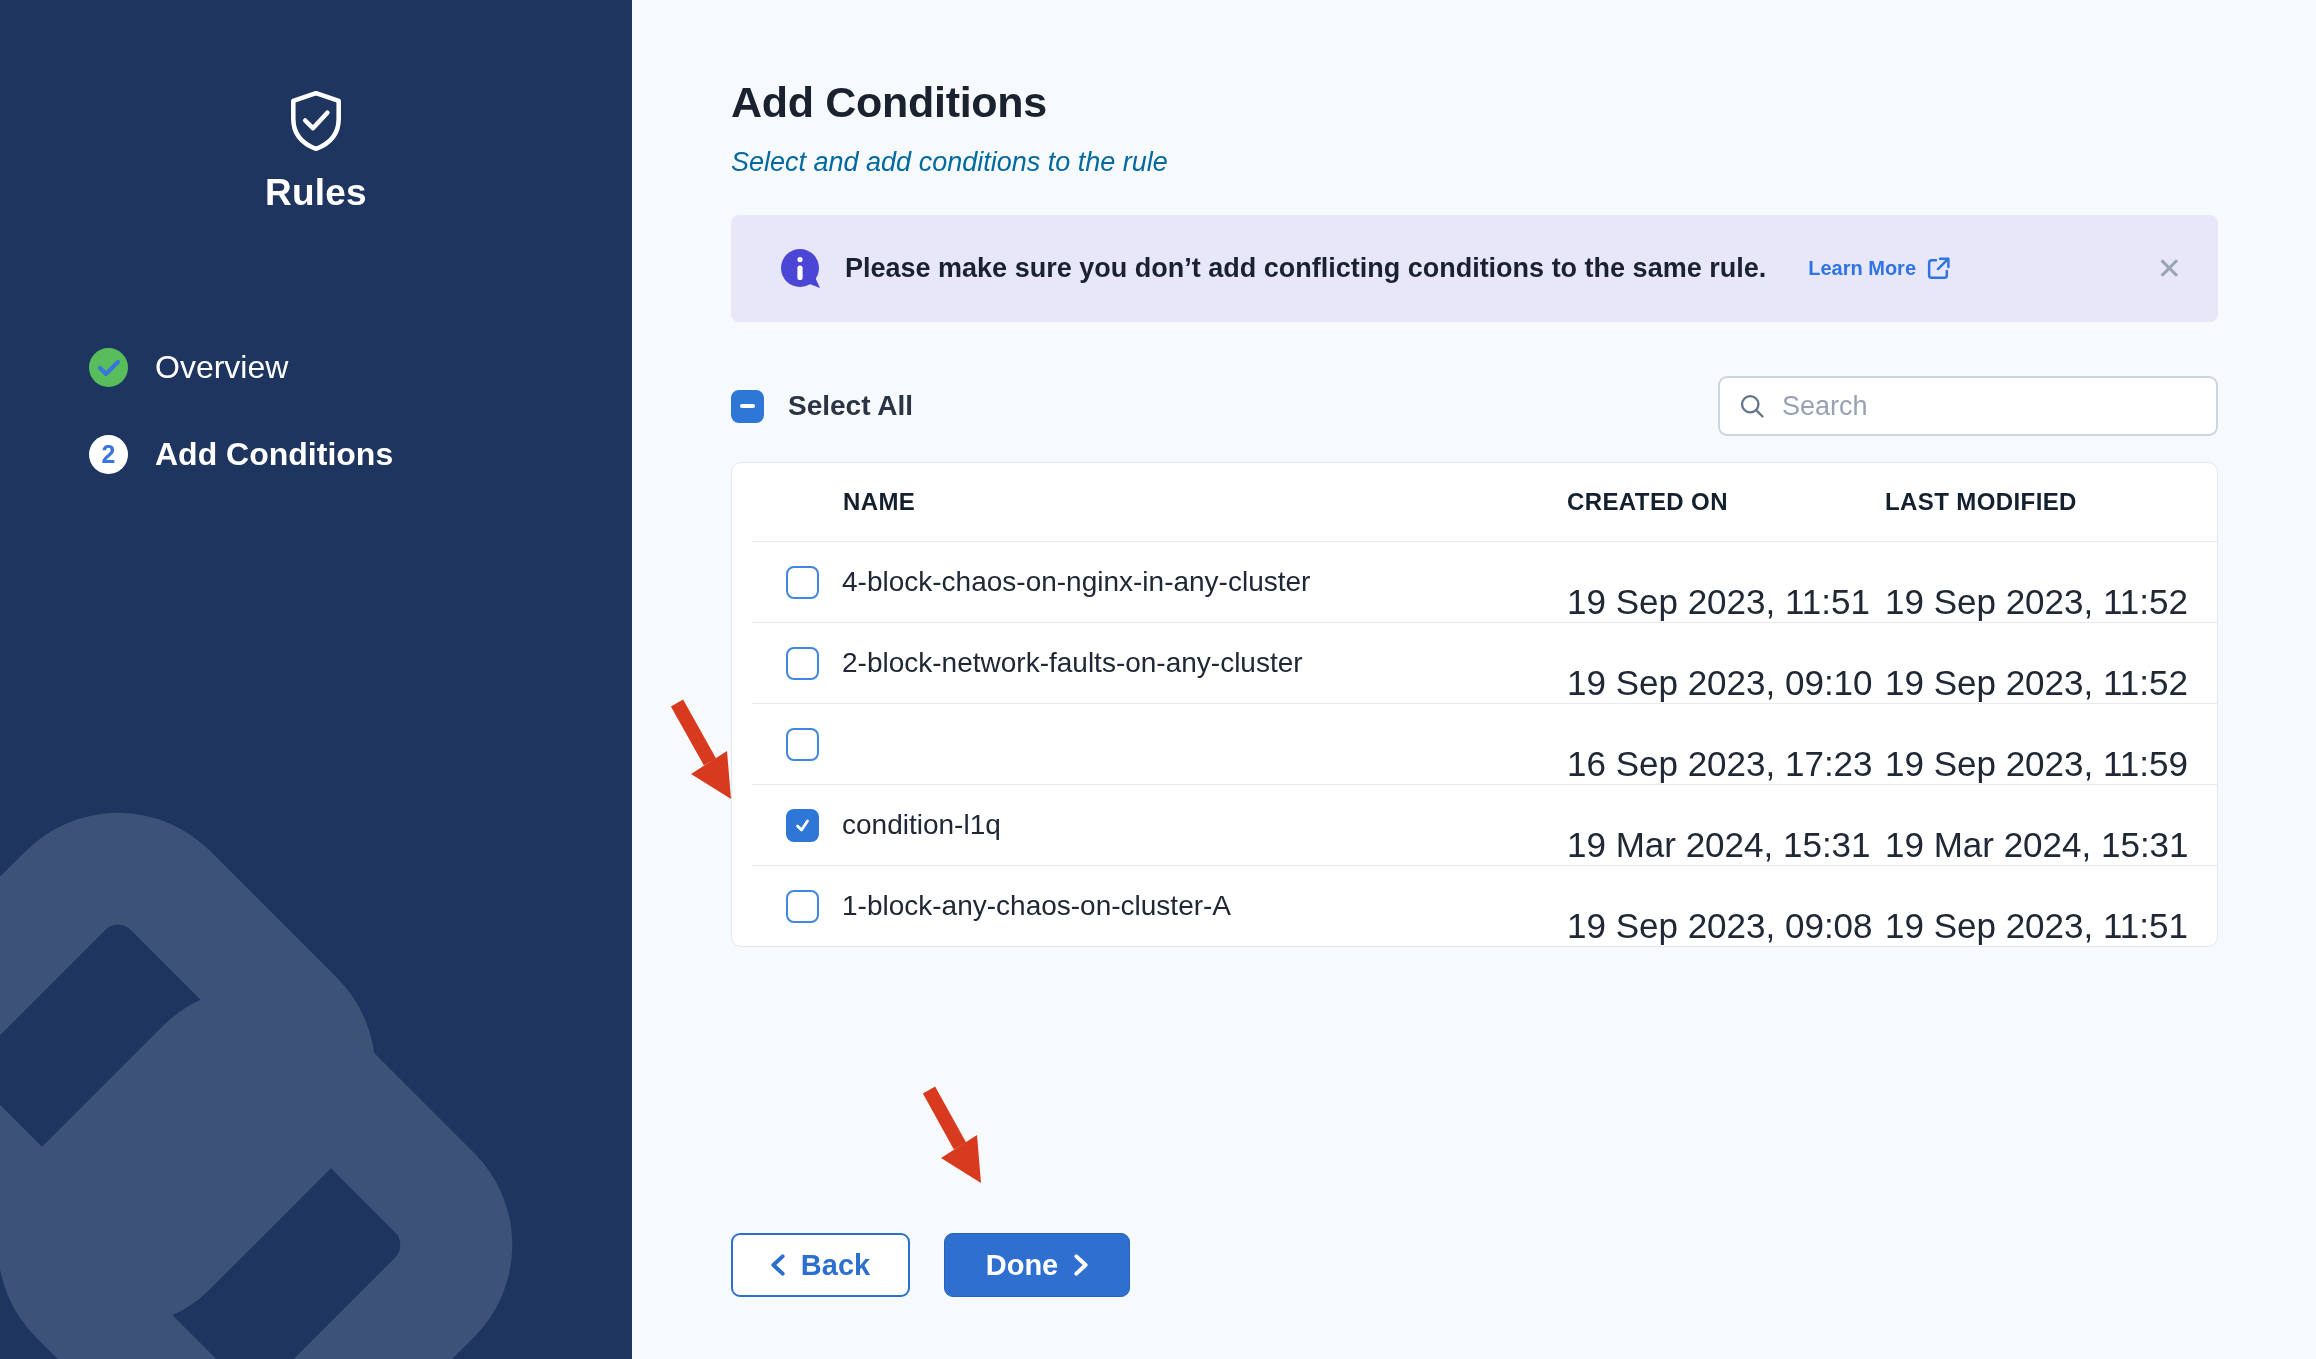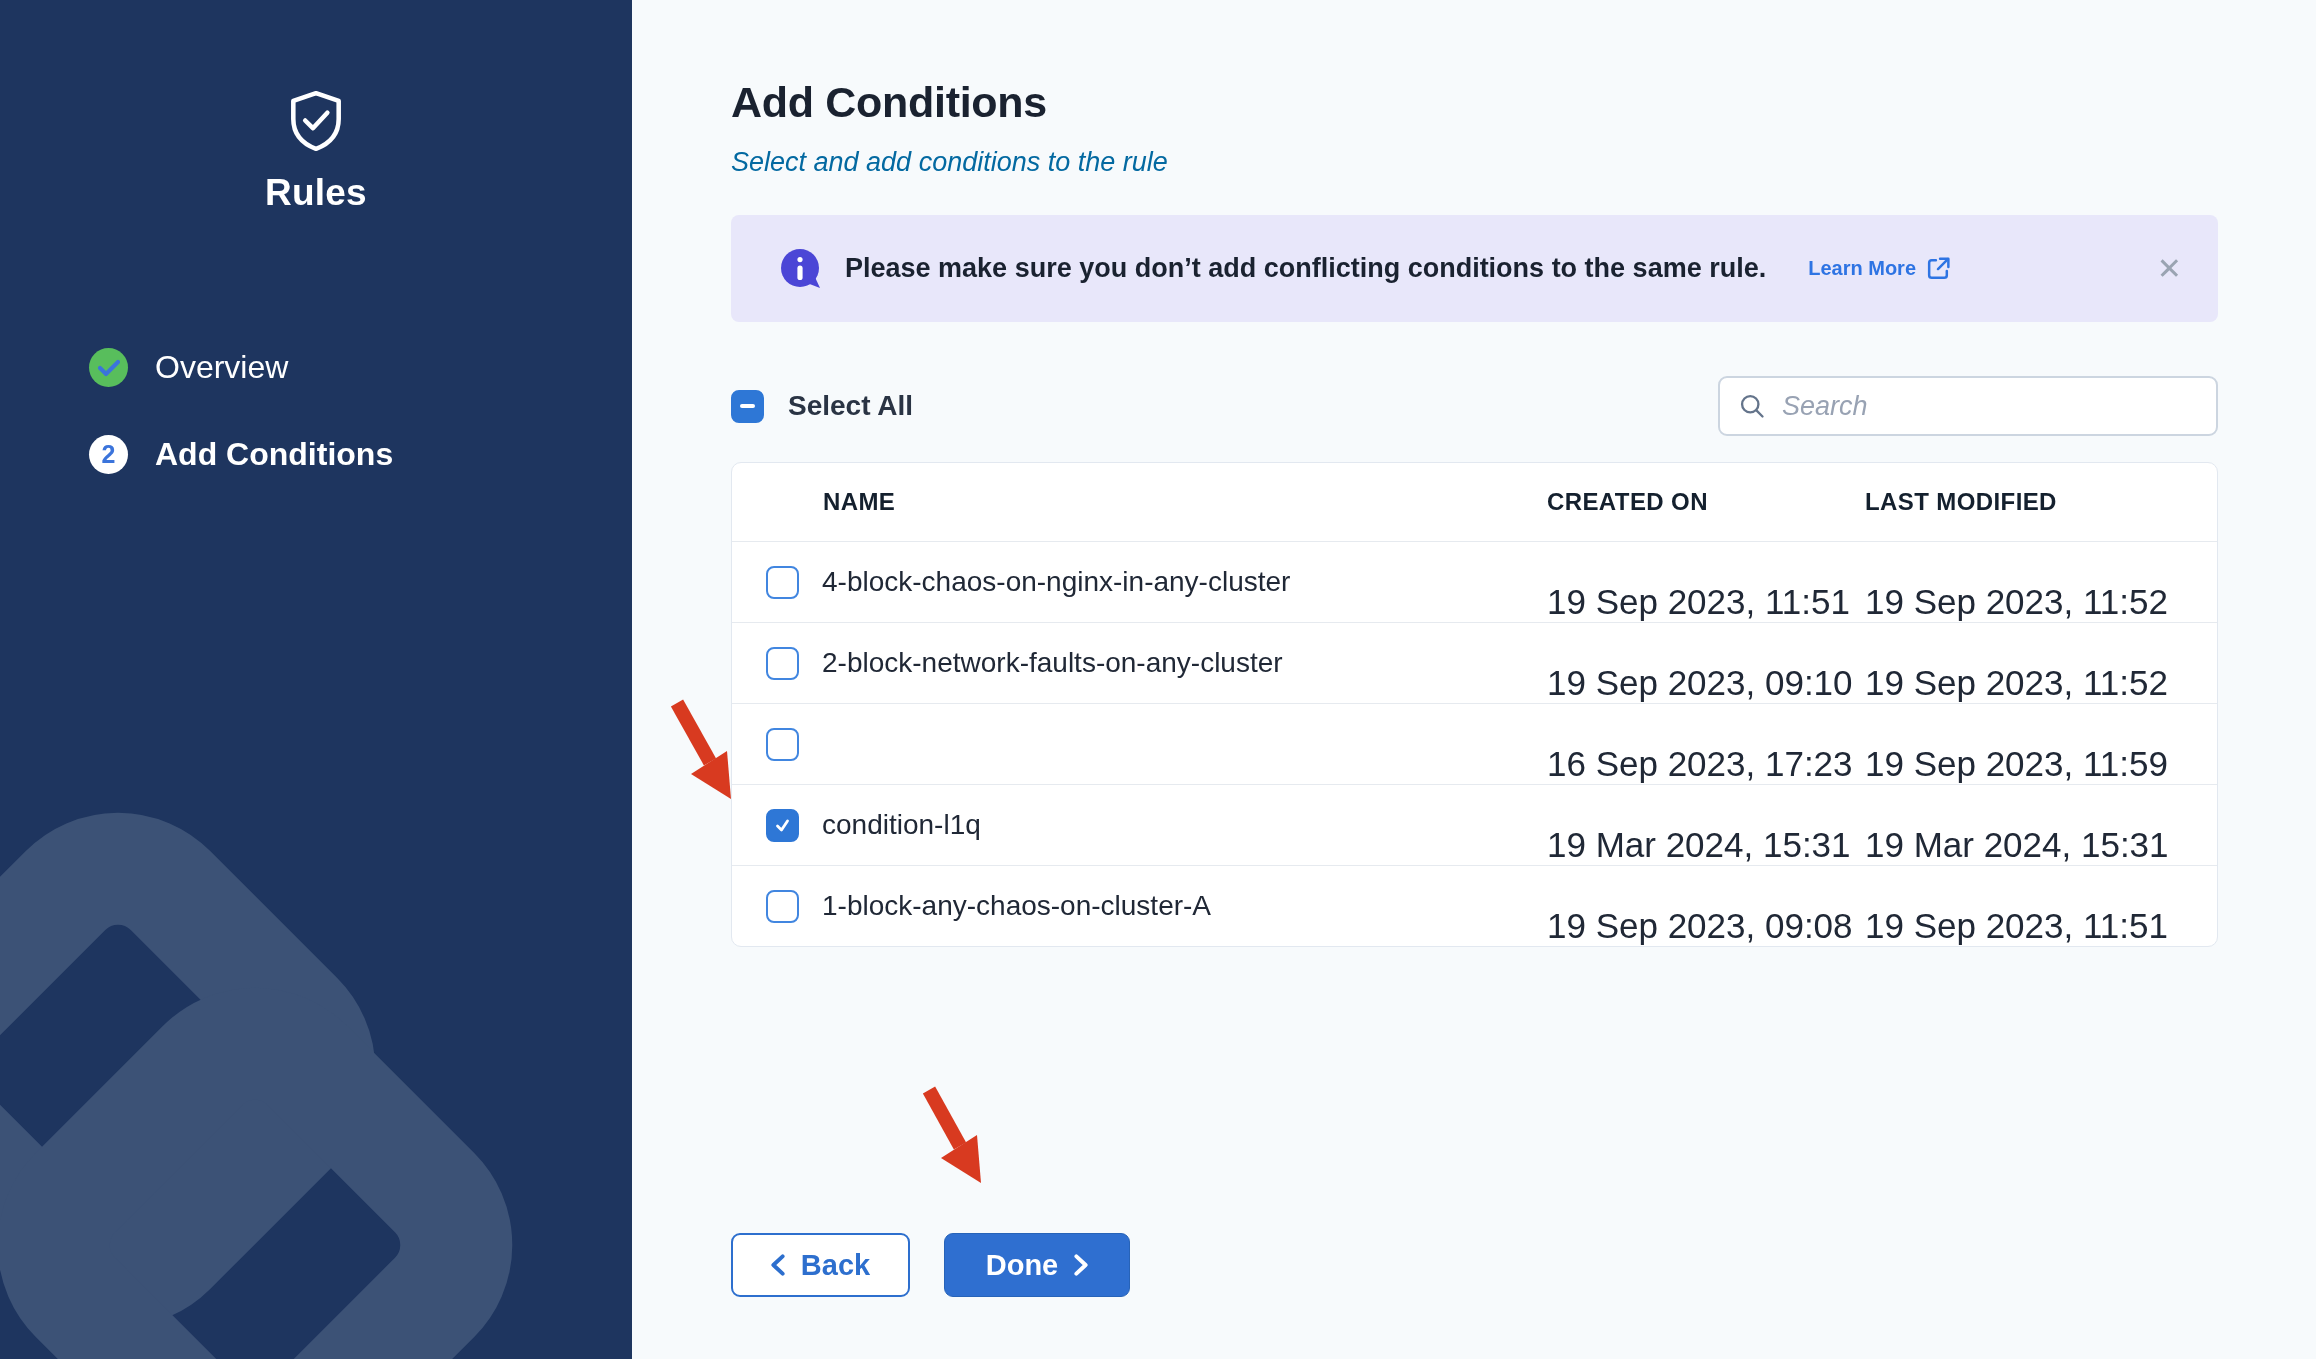--- a/index.html
+++ b/index.html
@@ -49,27 +49,28 @@
 
   .toolbar { margin-top:54px; height:60px; display:flex; align-items:center; justify-content:space-between; }
   .select-all { display:flex; align-items:center; gap:24px; }
   .select-all-label { font-size:28px; font-weight:600; color:#2a3444; }
   .searchbox {
     width:500px; height:60px; background:#fff; border:2px solid #ccd5e0; border-radius:9px;
     display:flex; align-items:center; padding:0 18px; gap:16px;
   }
   .searchbox input {
     border:none; outline:none; flex:1; font-size:27px; color:#2a3444;
-    font-family:"Liberation Sans","DejaVu Sans",sans-serif; background:transparent;font-style:italic;
+    font-family:"Liberation Sans","DejaVu Sans",sans-serif; background:transparent;
   }
   .searchbox input::placeholder { color:#98a2b3; }
 
   .cond-table {
     margin-top:26px; background:#fff; border:1px solid #e2e8f0; border-radius:10px;
     overflow:hidden;
+    padding-left:20px;
   }
   .trow { display:grid; grid-template-columns:815px 318px 1fr; align-items:center; }
   .thead { height:78px; }
   .thead .cell { font-size:24px; font-weight:700; color:#14202e; letter-spacing:.4px; }
   .tbody-row { height:81px; border-top:1px solid #e6eaef; }
   .cell-name { display:flex; align-items:center; padding-left:34px; gap:23px; }
   .thead .cell-name { padding-left:91px; }
   .name-text { font-size:28px; color:#202836; }
   .date-text { font-size:35px; color:#202836;margin-top:40px; }
 

